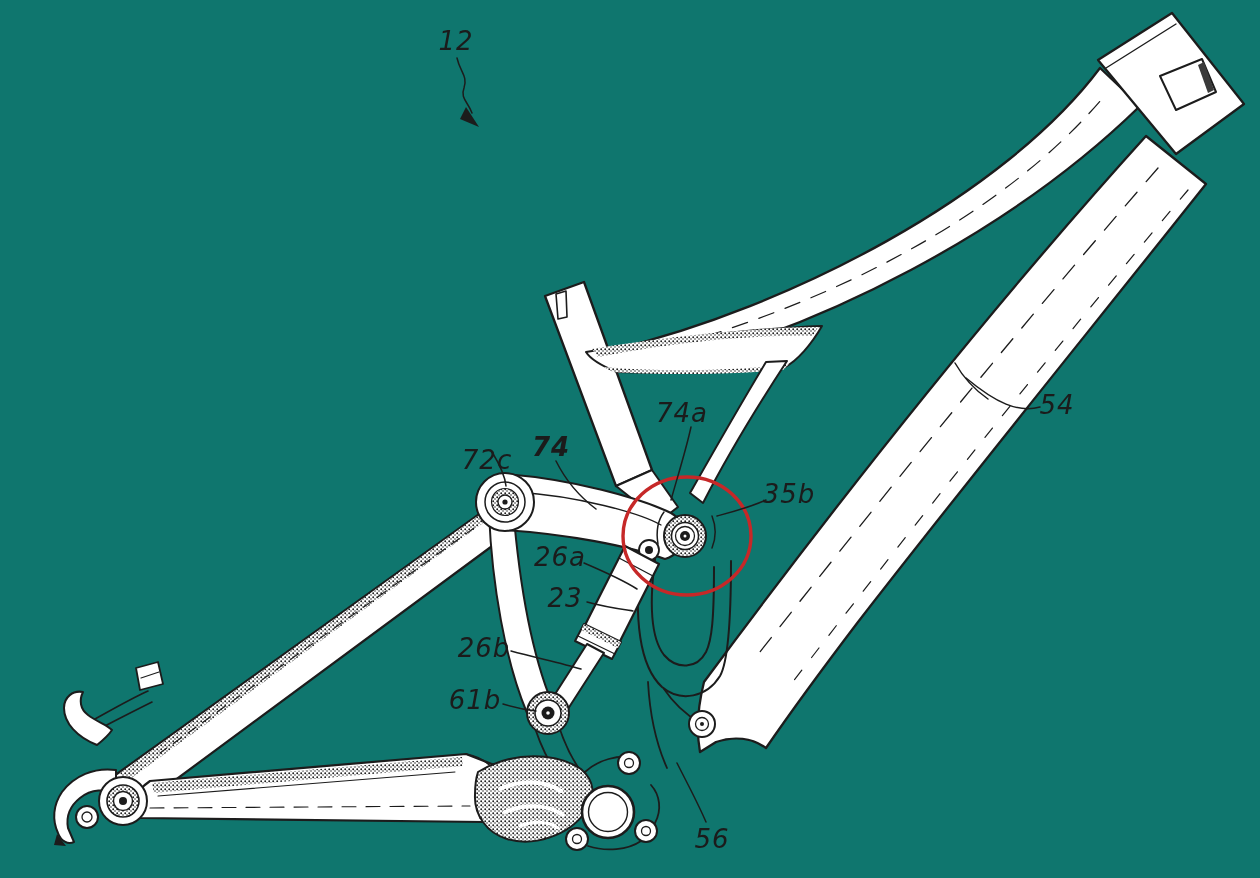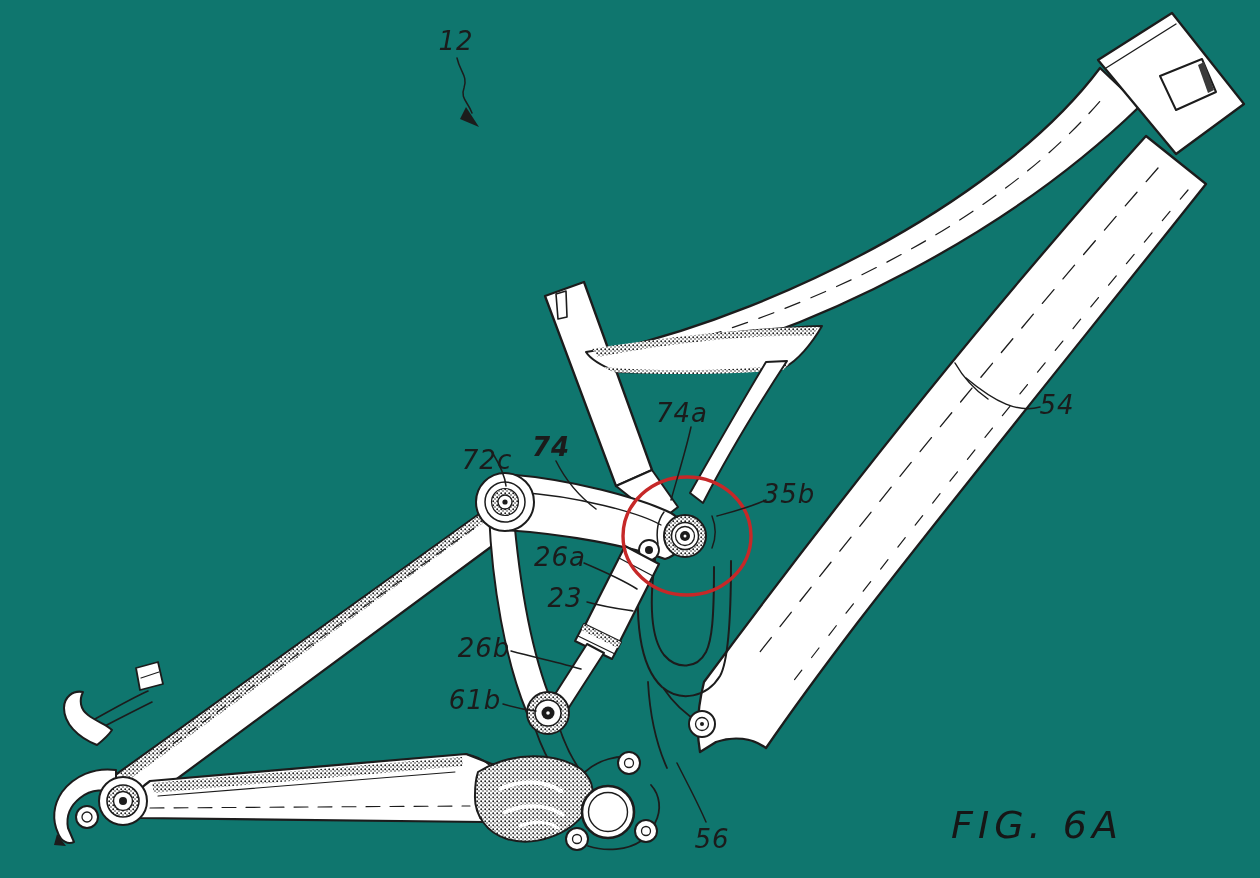--- a/index.html
+++ b/index.html
@@ -185,15 +185,14 @@
   <span class="ref l72c">72c</span>
   <span class="ref l74">74</span>
   <span class="ref l74a">74a</span>
   <span class="ref l72b">35b</span>
   <span class="ref l26a">26a</span>
   <span class="ref l26">23</span>
   <span class="ref l26b">26b</span>
   <span class="ref l75b">61b</span>
   <span class="ref l54">54</span>
   <span class="ref l56">56</span>
-  <span class="caption lcap">FIG. 6A</span>
 
 </div>
 
 </body></html>

